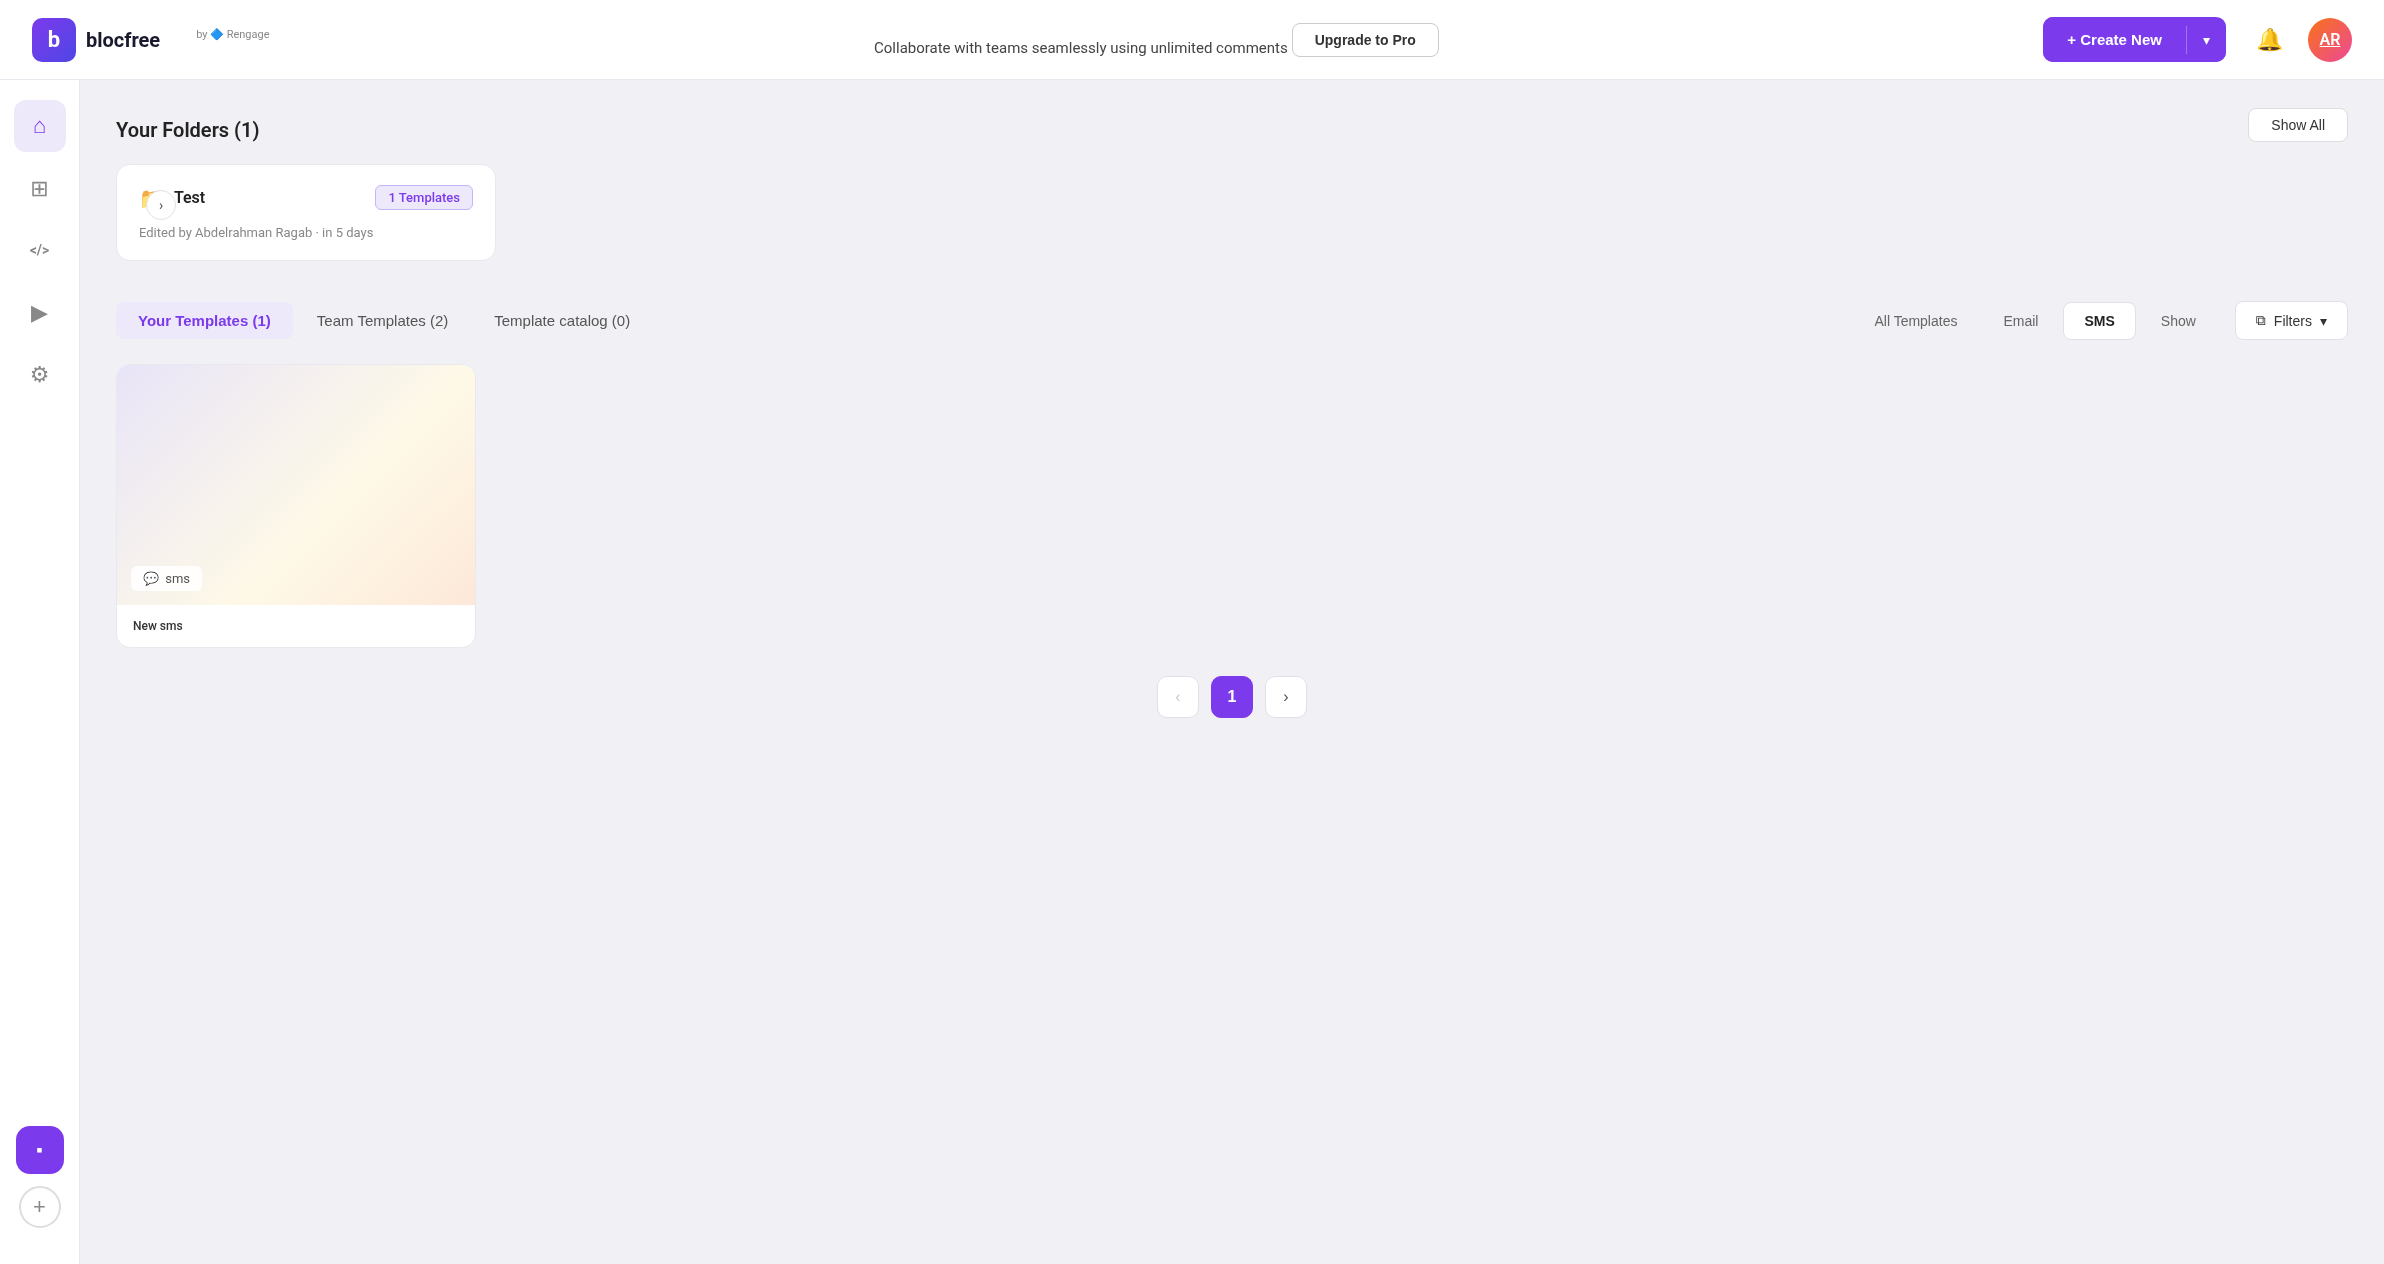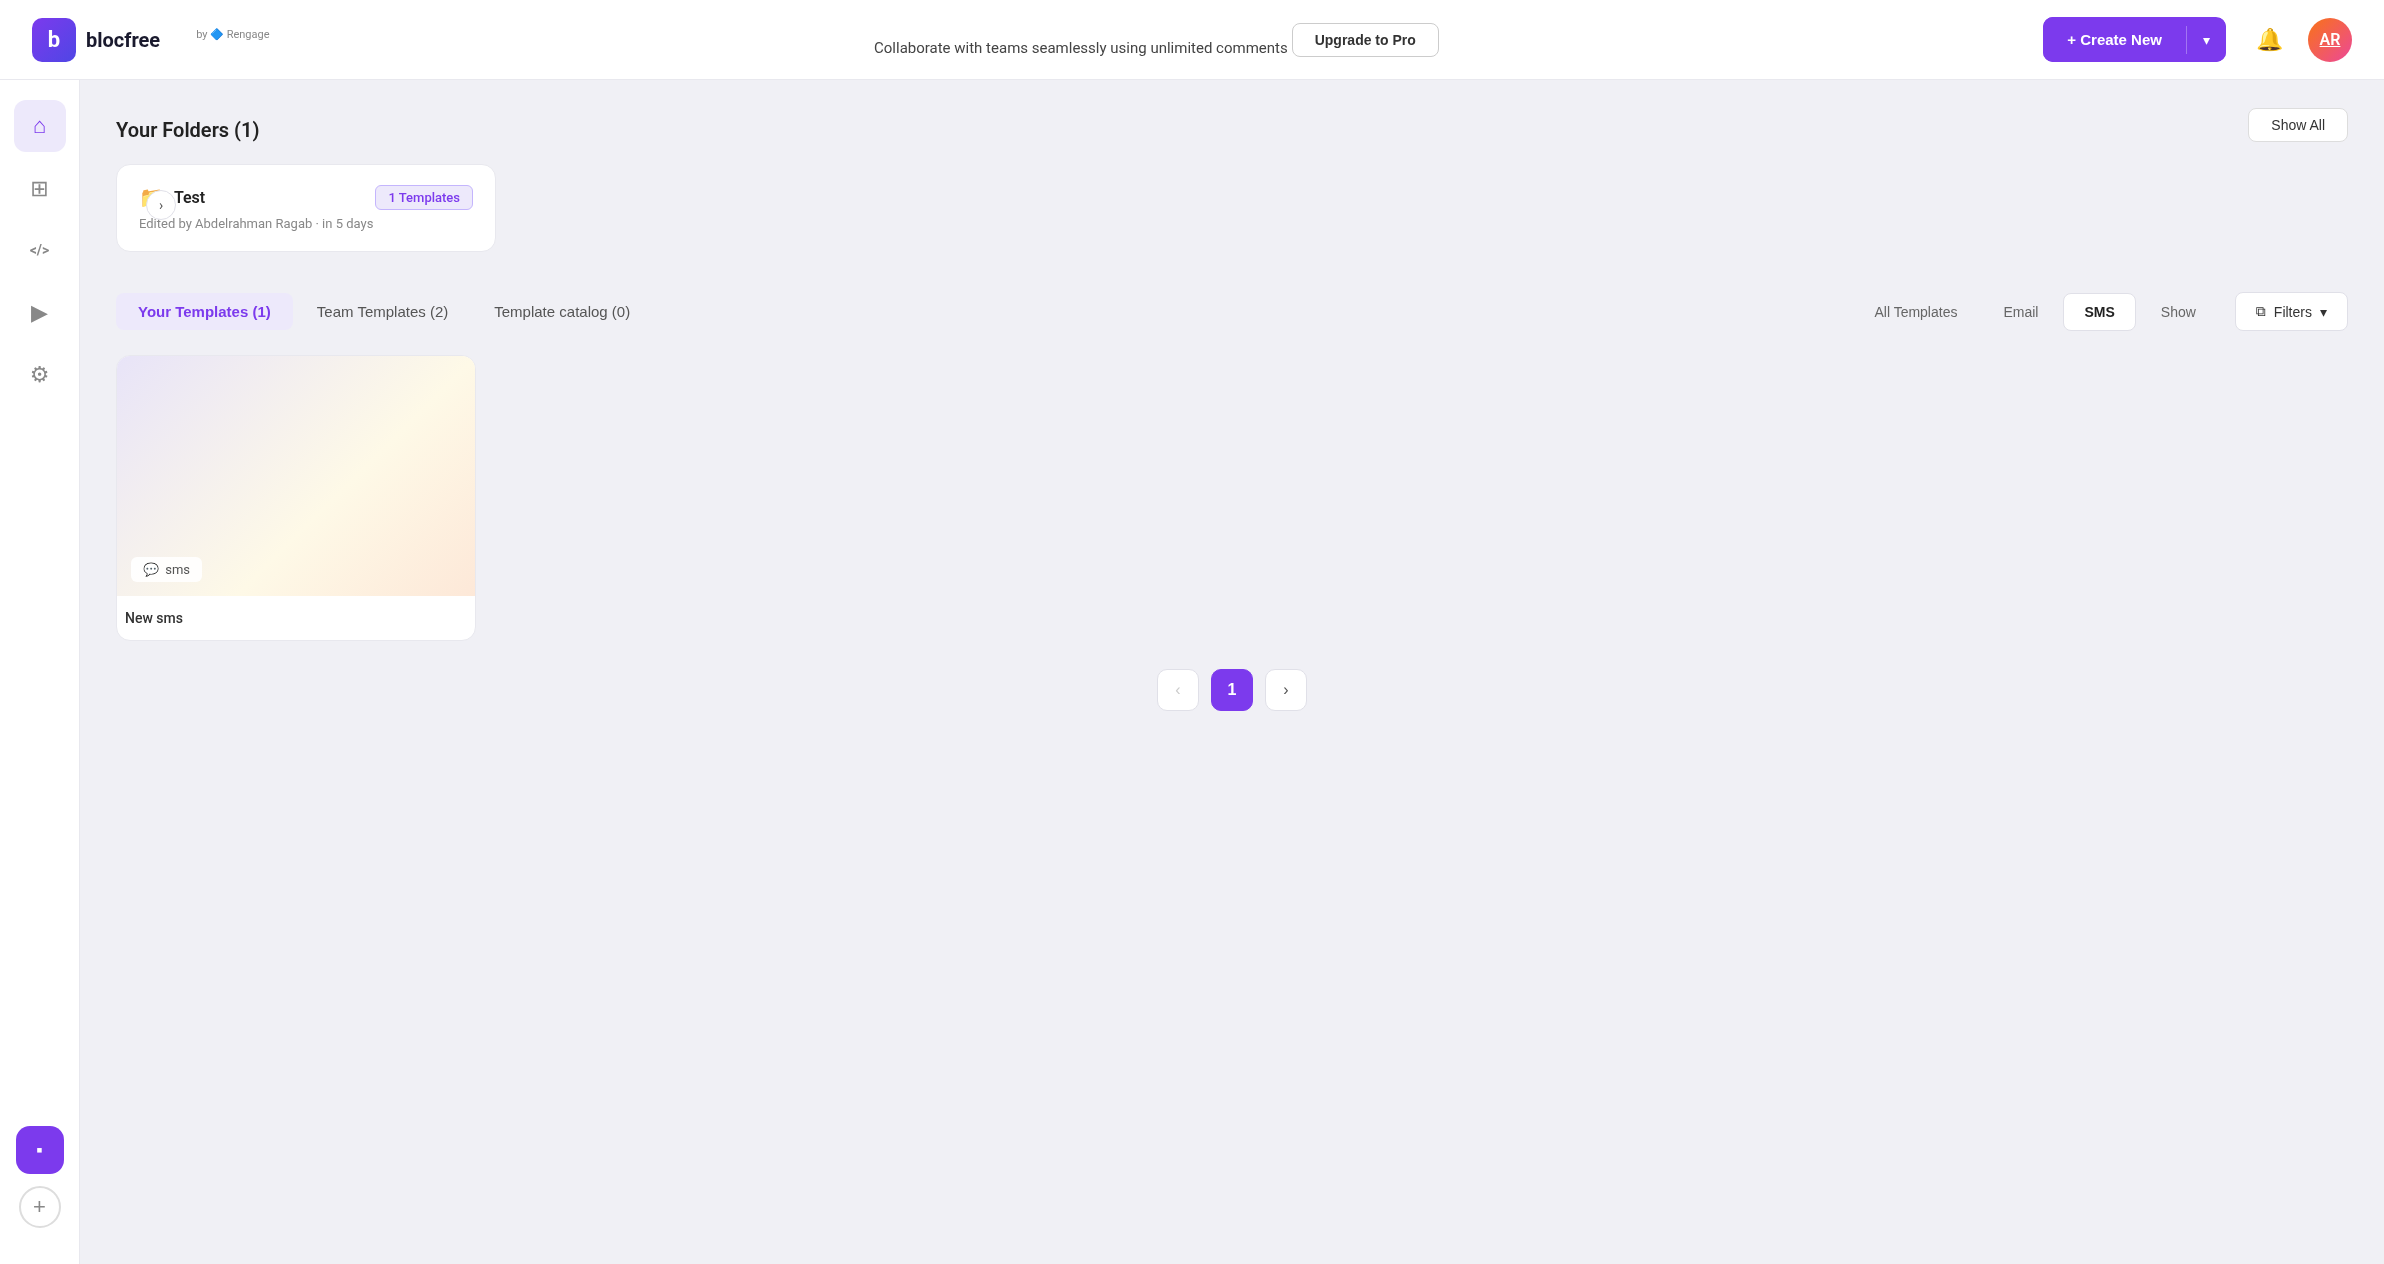--- a/index.html
+++ b/index.html
@@ -268,23 +268,23 @@
 
     .folder-card {
       width: 380px;
       background: #fff;
       border-radius: 14px;
       padding: 20px 22px;
       border: 1px solid #e8e8ee;
     }
     .folder-card-top {
       display: flex;
-      align-items: flex-start;
+      align-items: center;
       justify-content: space-between;
-      margin-bottom: 6px;
+      margin-bottom: 15px;
       gap: 20px;
     }
     .folder-name-row {
       display: flex;
       align-items: center;
       gap: 10px;
     }
     .folder-icon {
       font-size: 20px;
       color: #888;
@@ -402,22 +402,22 @@
       background: rgba(255,255,255,0.9);
       border-radius: 6px;
       padding: 5px 12px;
       font-size: 13px;
       color: #555;
       display: flex;
       align-items: center;
       gap: 6px;
     }
     .template-name {
-      padding: 14px 8px;
-      font-size: 14px;
+      padding: 14px 16px;
+      font-size: 12px;
       font-weight: 500;
       color: #333;
     }
 
     
     .pagination {
       display: flex;
       align-items: center;
       justify-content: center;
       gap: 12px;

